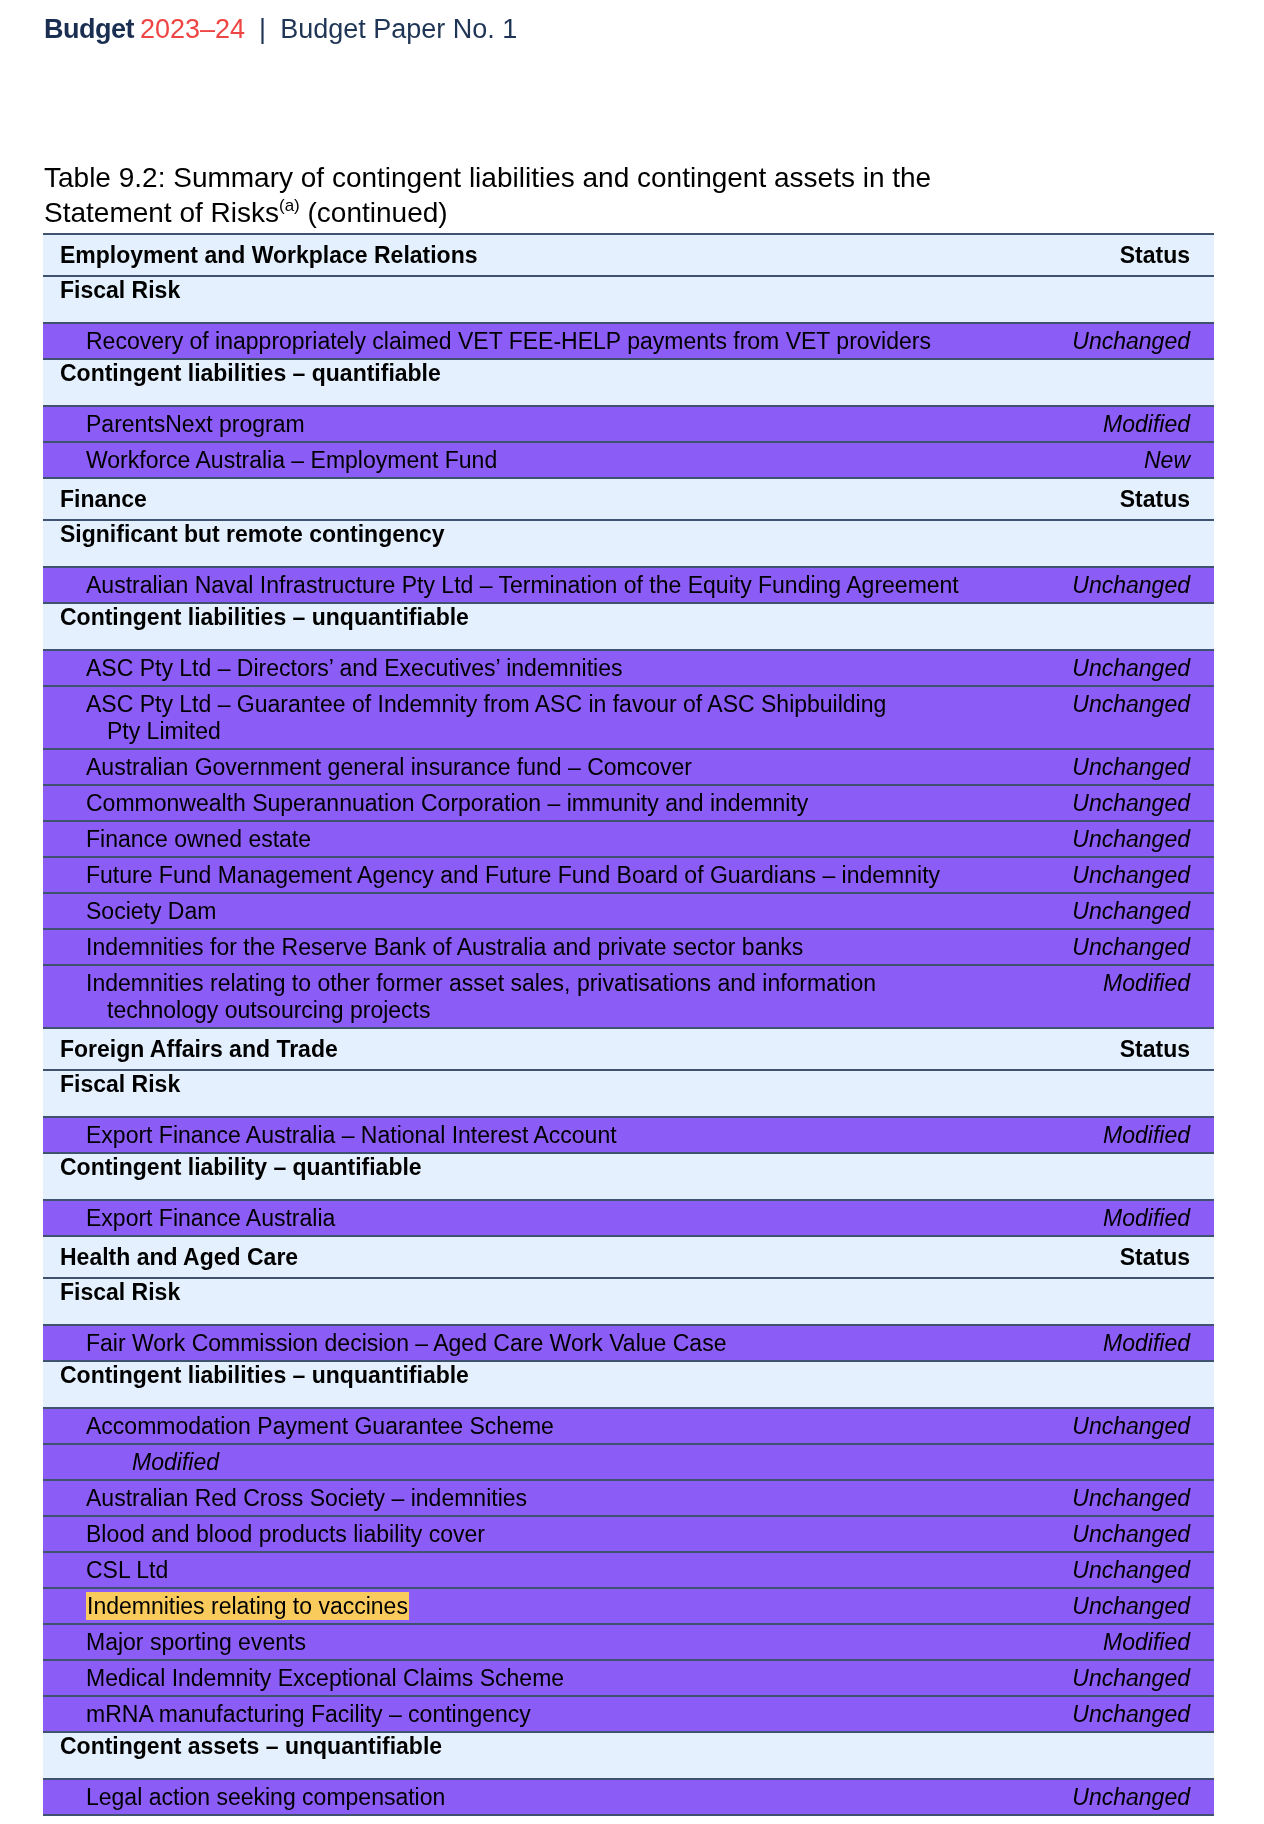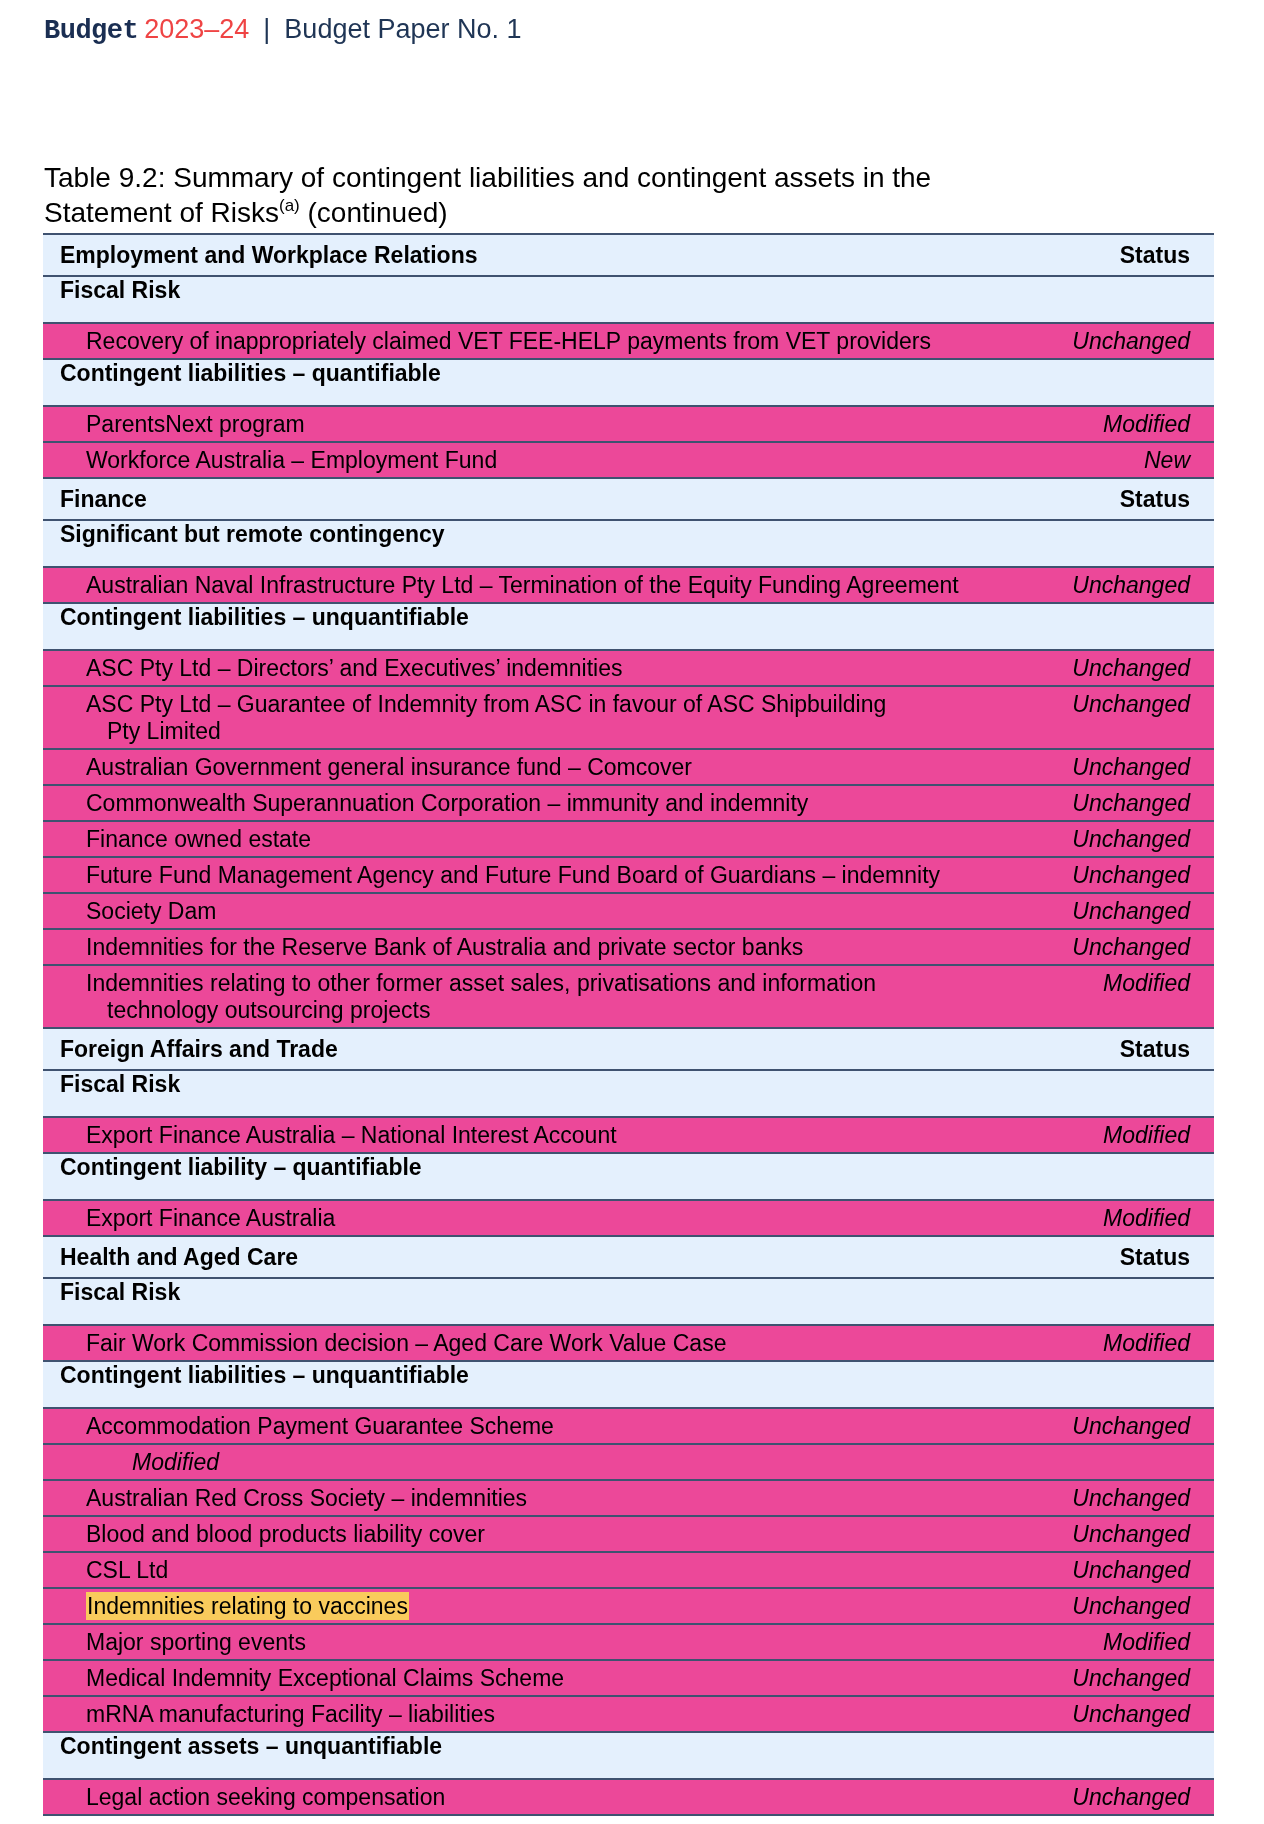--- a/index.html
+++ b/index.html
@@ -1,38 +1,38 @@
 <!DOCTYPE html>
 <html><head>
 <meta charset="utf-8">
 <style>
   html, body { margin: 0; padding: 0; background: #ffffff; }
   body { width: 1264px; height: 1824px; position: relative; overflow: hidden;
          font-family: "Liberation Sans", sans-serif; color: #000; }
   .running-head { position: absolute; left: 44px; top: 14px; font-size: 27px; color: #1f3555; white-space: nowrap; }
-  .running-head .brand { font-family: Liberation Mono, monospace; font-weight: bold; color: #1a2e52; letter-spacing: -0.5px; }
+  .running-head .brand { font-family: Liberation Sans, sans-serif; font-weight: bold; color: #1a2e52; letter-spacing: -0.5px; }
   .running-head .year { color: #ef4444; margin-left: 6px; }
   .running-head .sep { margin: 0 14px; color: #1f3555; }
   .running-head .paper { color: #1f3555; }
 
   .table-title { position: absolute; left: 44px; top: 160px; width: 1180px;
                  font-size: 28px; font-weight: normal; line-height: 35px; color: #000; }
   .table-title sup { font-size: 17px; line-height: 0; vertical-align: 11px; }
 
   .risk-table { position: absolute; left: 43px; top: 233px; width: 1171px;
                 border-top: 2px solid #3f5270; }
   .row { display: flex; align-items: flex-start; border-bottom: 2px solid #3f5270; box-sizing: border-box; }
   .row .label { flex: 1; }
   .row .status { width: 200px; text-align: right; padding-right: 24px; box-sizing: border-box; }
 
   .row.dept { background: #e4f0fd; height: 42px; align-items: center; font-weight: bold; font-size: 23px; }
   .row.dept .label { padding-left: 17px; }
   .row.group { background: #e4f0fd; height: 47px; font-weight: bold; font-size: 23px; }
   .row.group .label { padding-left: 17px; }
-  .row.item { background: #ec4899; font-size: 23px; min-height: 36px; padding-top: 4px; padding-bottom: 3px; gap: 20px; }
+  .row.item { background: #8b5cf6; font-size: 23px; min-height: 36px; padding-top: 4px; padding-bottom: 3px; gap: 20px; }
   .row.item .label { padding-left: 43px; line-height: 27px; }
   .row.item .label .wrap { display: block; padding-left: 21px; }
   .row.item .status { line-height: 27px; font-style: italic; }
   .hl { background: #f9cb5c; padding: 1px 1px; }
 </style>
 </head>
 <body>
 
 <div class="running-head">
   <span class="brand">Budget</span><span class="year">2023–24</span><span class="sep">|</span><span class="paper">Budget Paper No. 1</span>
@@ -181,21 +181,21 @@
     </div>
     <div class="row item">
       <span class="label"><span>Major sporting events</span></span>
       <span class="status">Modified</span>
     </div>
     <div class="row item">
       <span class="label"><span>Medical Indemnity Exceptional Claims Scheme</span></span>
       <span class="status">Unchanged</span>
     </div>
     <div class="row item">
-      <span class="label"><span>mRNA manufacturing Facility – liabilities</span></span>
+      <span class="label"><span>mRNA manufacturing Facility – contingency</span></span>
       <span class="status">Unchanged</span>
     </div>
     <div class="row group">
       <span class="label">Contingent assets – unquantifiable</span>
       <span class="status"></span>
     </div>
     <div class="row item">
       <span class="label"><span>Legal action seeking compensation</span></span>
       <span class="status">Unchanged</span>
     </div>

